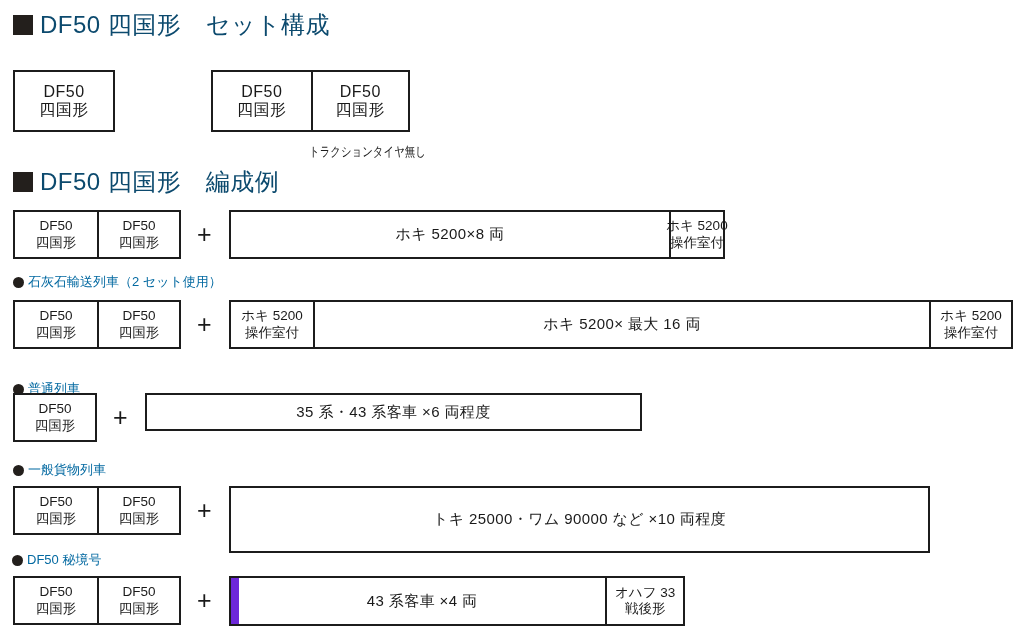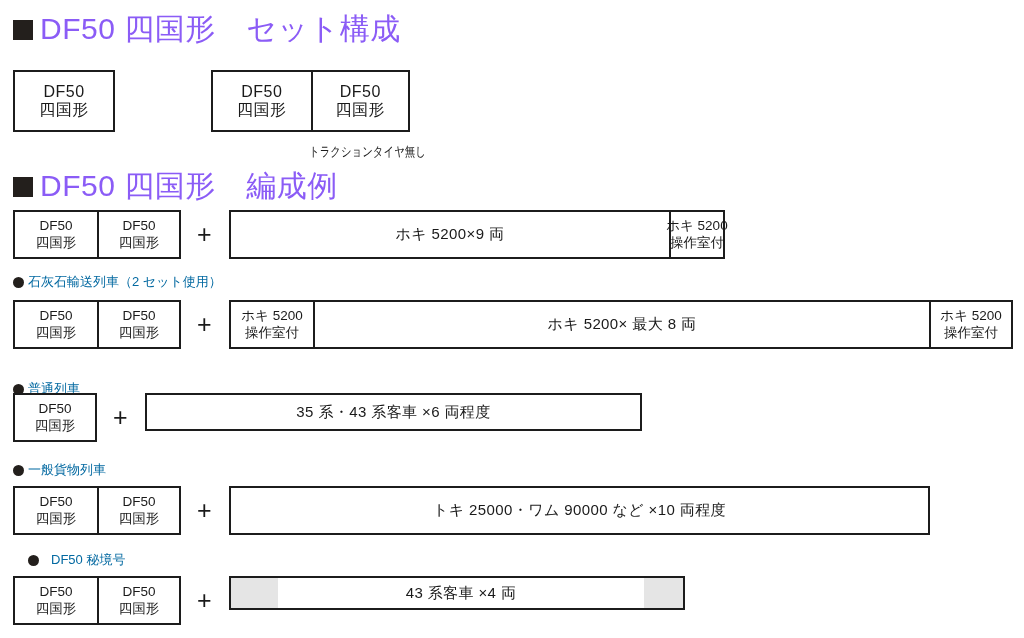--- a/index.html
+++ b/index.html
@@ -24,23 +24,23 @@
     white-space: nowrap;
   }
   .sq-marker {
     width: 20px;
     height: 20px;
     background: #231f1c;
     display: inline-block;
     margin-right: 7px;
   }
   .section-heading .htext {
-    font-size: 30px;
+    font-size: 24px;
     letter-spacing: 0.5px;
-    color: #8b5cf6;
+    color: #0c4a6e;
     font-weight: 400;
   }
 
   #heading-set    { left: 13px;  top: 9px;  }
   #heading-format { left: 13px;  top: 166px;}
 
   
   .bullet-label {
     position: absolute;
     font-size: 13px;
@@ -56,21 +56,21 @@
     background: #231f1c;
     display: inline-block;
     margin-right: 4px;
   }
 
   
   .box {
     position: absolute;
     border: 2px solid #1c1c1c;
     box-sizing: border-box;
-    background: #e5e5e5;
+    background: #6d28d9;
     display: flex;
     align-items: center;
     justify-content: center;
     text-align: right;
   }
   .cell {
     display: flex;
     flex-direction: column;
     align-items: center;
     justify-content: center;
@@ -150,21 +150,21 @@
     <span class="small-line2">四国形</span>
   </div>
   <div class="cell" style="width:50%;">
     <span class="small-line1">DF50</span>
     <span class="small-line2">四国形</span>
   </div>
 </div>
 <div class="plus" style="left:197px; top:222px;">+</div>
 <div class="box" style="left:229px; top:210px; width:496px; height:49px;">
   <div class="cell" style="width:89%;">
-    <span class="wide-text">ホキ 5200×9 両</span>
+    <span class="wide-text">ホキ 5200×8 両</span>
   </div>
   <div class="cell" style="width:11%;">
     <span class="small-line1">ホキ 5200</span>
     <span class="small-line2">操作室付</span>
   </div>
 </div>
 
 <div class="bullet-label" style="left:13px; top:273px;">
   <span class="bullet-dot"></span>
   <span>石灰石輸送列車（2 セット使用）</span>
@@ -179,21 +179,21 @@
     <span class="small-line2">四国形</span>
   </div>
 </div>
 <div class="plus" style="left:197px; top:312px;">+</div>
 <div class="box" style="left:229px; top:300px; width:784px; height:49px;">
   <div class="cell" style="width:10.5%;">
     <span class="small-line1">ホキ 5200</span>
     <span class="small-line2">操作室付</span>
   </div>
   <div class="cell" style="width:79%;">
-    <span class="wide-text">ホキ 5200× 最大 8 両</span>
+    <span class="wide-text">ホキ 5200× 最大 16 両</span>
   </div>
   <div class="cell" style="width:10.5%;">
     <span class="small-line1">ホキ 5200</span>
     <span class="small-line2">操作室付</span>
   </div>
 </div>
 
 <div class="bullet-label" style="left:13px; top:380px;">
   <span class="bullet-dot"></span>
   <span>普通列車</span>
@@ -219,38 +219,42 @@
   <div class="cell" style="width:50%;">
     <span class="small-line1">DF50</span>
     <span class="small-line2">四国形</span>
   </div>
   <div class="cell" style="width:50%;">
     <span class="small-line1">DF50</span>
     <span class="small-line2">四国形</span>
   </div>
 </div>
 <div class="plus" style="left:197px; top:498px;">+</div>
-<div class="box" style="left:229px; top:486px; width:701px; height:49px;">
+<div class="box" style="left:229px; top:486px; width:701px; height:67px;">
   <div class="cell" style="width:100%;">
     <span class="wide-text">トキ 25000・ワム 90000 など ×10 両程度</span>
   </div>
 </div>
 
-<div class="bullet-label" style="left:28px; top:551px;gap:8px;">
+<div class="bullet-label" style="left:12px; top:551px;">
   <span class="bullet-dot"></span>
   <span>DF50 秘境号</span>
 </div>
 <div class="box" style="left:13px; top:576px; width:168px; height:49px;">
   <div class="cell" style="width:50%;">
     <span class="small-line1">DF50</span>
     <span class="small-line2">四国形</span>
   </div>
   <div class="cell" style="width:50%;">
     <span class="small-line1">DF50</span>
     <span class="small-line2">四国形</span>
   </div>
 </div>
 <div class="plus" style="left:197px; top:588px;">+</div>
-<div class="box" style="left:229px; top:576px; width:456px; height:34px;padding-left:8px;">
+<div class="box" style="left:229px; top:576px; width:456px; height:50px;padding-left:8px;">
   <div class="cell" style="width:82.5%;">
     <span class="wide-text">43 系客車 ×4 両</span>
   </div>
+  <div class="cell" style="width:17.5%;">
+    <span class="small-line1">オハフ 33</span>
+    <span class="small-line2">戦後形</span>
+  </div>
 </div>
 
 </body></html>

